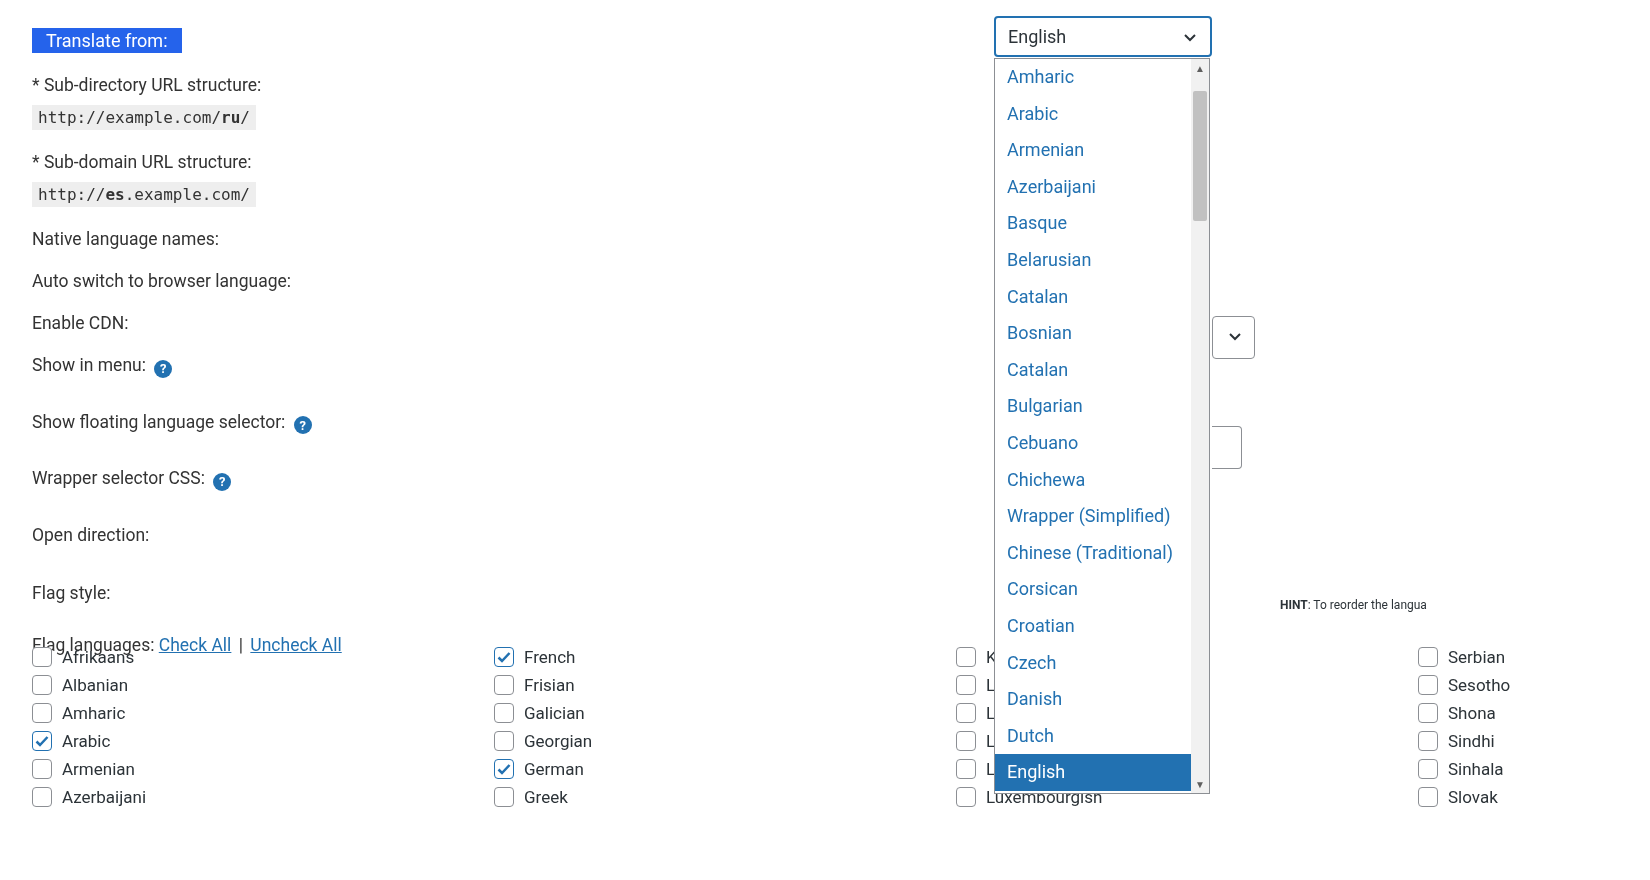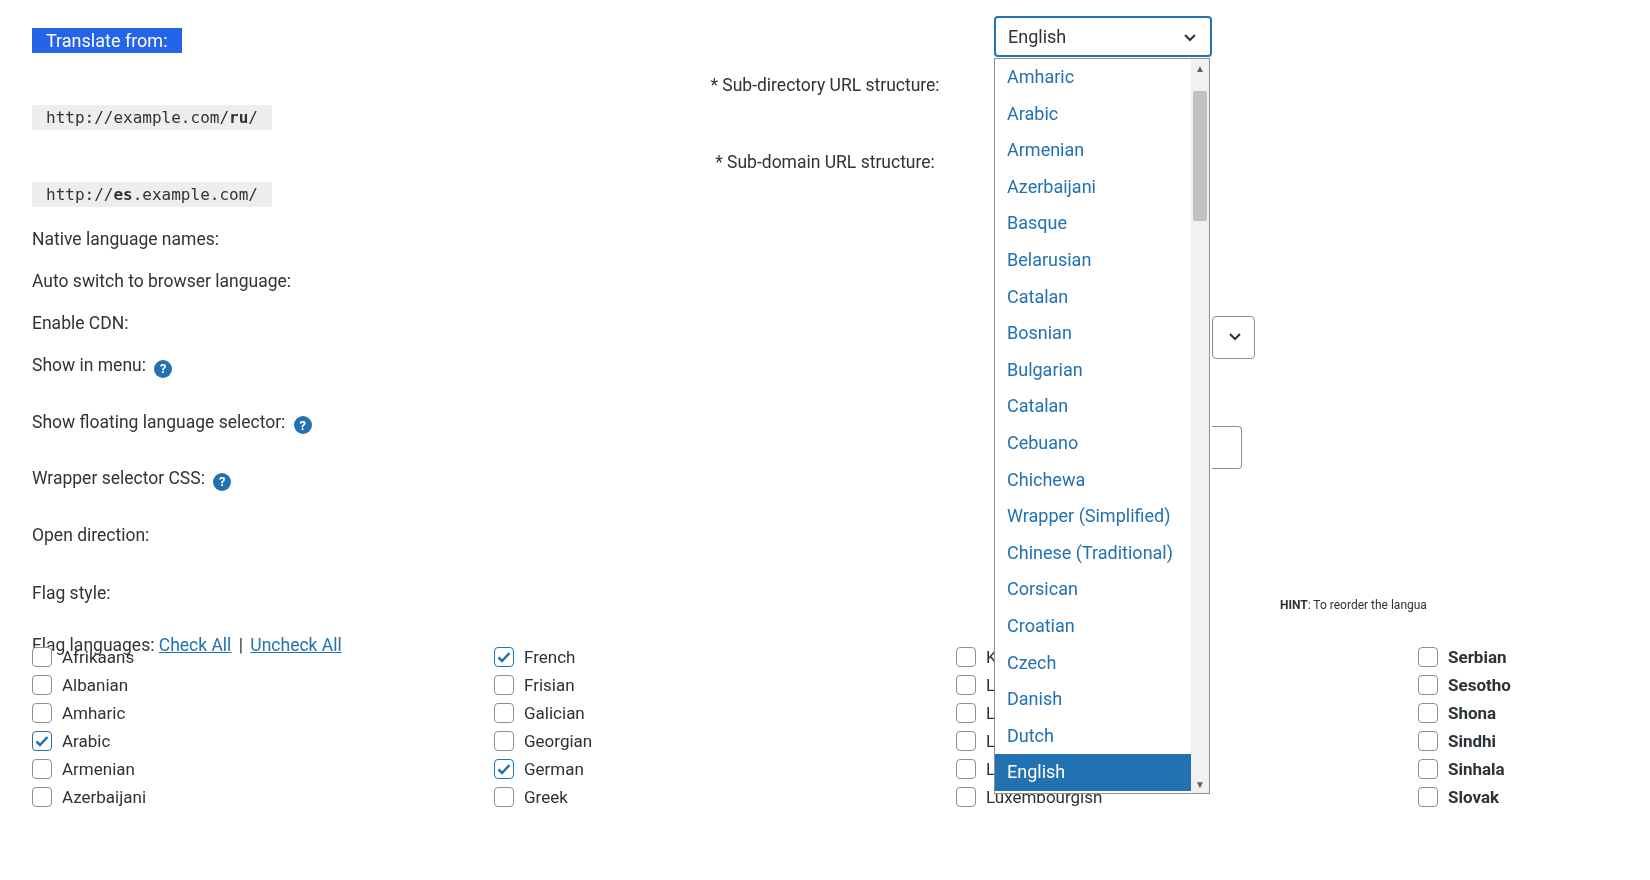--- a/index.html
+++ b/index.html
@@ -24,25 +24,25 @@
     color: #fff;
     display: inline-block;
     padding: 2px 14px;
     font-size: 18px;
   }
   .row {
     margin-bottom: 22px;
     font-size: 17.5px;
     color: #333;
   }
-  .row-tight { margin-bottom: 6px; text-align: center; }
+  .row-tight { margin-bottom: 6px; }
   .code {
     font-family: Consolas, Monaco, monospace;
     background: #eee;
-    padding: 3px 14px;
+    padding: 3px 6px;
     display: inline-block;
     font-size: 16px;
     margin-top: 4px;
   }
   .code b { font-weight: bold; }
   .help-icon {
     display: inline-flex;
     align-items: center;
     justify-content: center;
     width: 18px;
@@ -75,21 +75,21 @@
     top: 643px;
     width: 1600px;
   }
   .cb-col {
     position: absolute;
     top: 0;
   }
   .cb-col-1 { left: 0; }
   .cb-col-2 { left: 462px; }
   .cb-col-3 { left: 924px; }
-  .cb-col-4 { left: 1386px; font-weight: bold; }
+  .cb-col-4 { left: 1386px; }
   .cb-item {
     display: flex;
     align-items: center;
     height: 28px;
     font-size: 17px;
   }
   .cb {
     width: 20px;
     height: 20px;
     border: 1px solid #8c8f94;
@@ -287,22 +287,22 @@
 <div class="dropdown">
   <div class="dd-list" id="dd-list">
       <div class="dd-item">Amharic</div>
       <div class="dd-item">Arabic</div>
       <div class="dd-item">Armenian</div>
       <div class="dd-item">Azerbaijani</div>
       <div class="dd-item">Basque</div>
       <div class="dd-item">Belarusian</div>
       <div class="dd-item">Catalan</div>
       <div class="dd-item">Bosnian</div>
+      <div class="dd-item">Catalan</div>
       <div class="dd-item">Bulgarian</div>
-      <div class="dd-item">Catalan</div>
       <div class="dd-item">Cebuano</div>
       <div class="dd-item">Chichewa</div>
       <div class="dd-item">Wrapper (Simplified)</div>
       <div class="dd-item">Chinese (Traditional)</div>
       <div class="dd-item">Corsican</div>
       <div class="dd-item">Croatian</div>
       <div class="dd-item">Czech</div>
       <div class="dd-item">Danish</div>
       <div class="dd-item">Dutch</div>
       <div class="dd-item selected">English</div>

